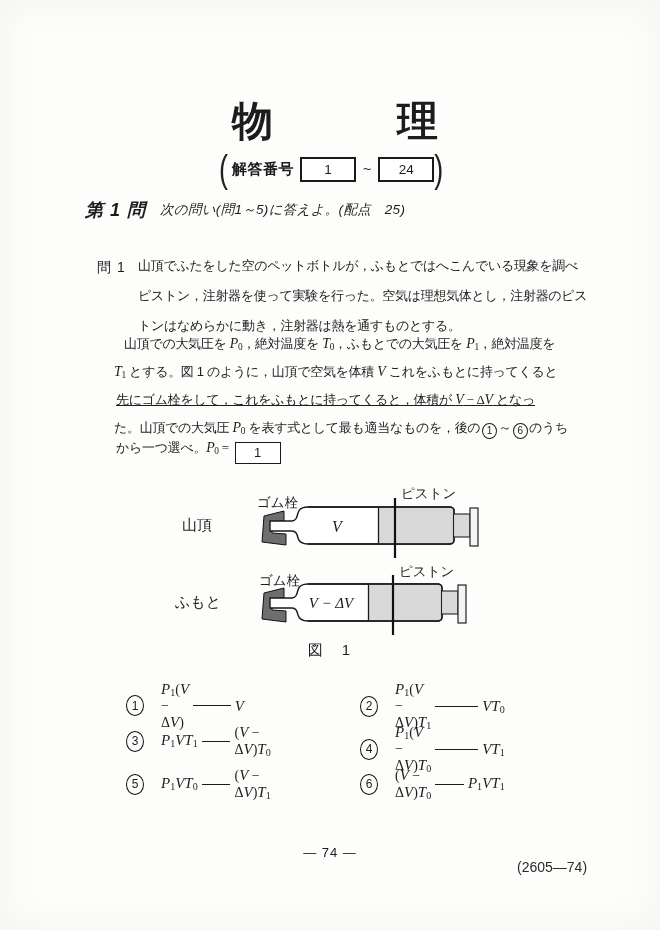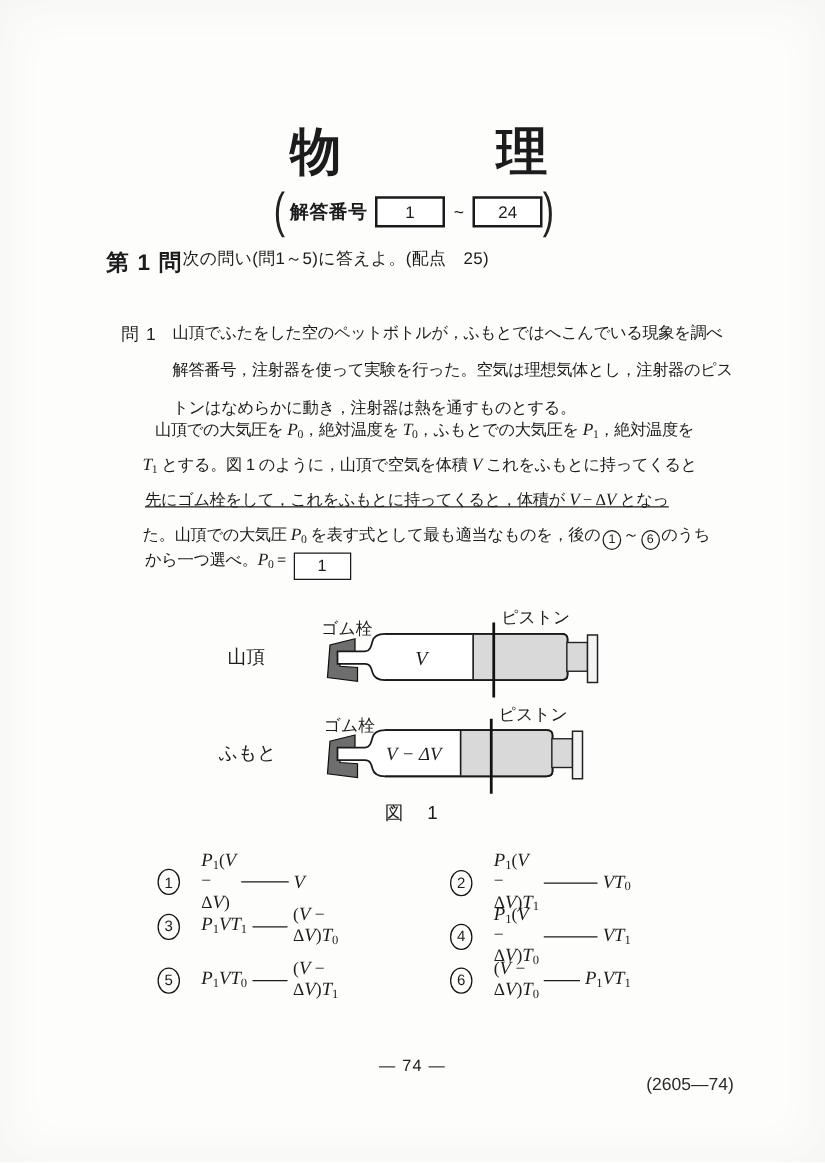--- a/index.html
+++ b/index.html
@@ -14,23 +14,23 @@
   .title-row{left:232px;top:101px;width:206px;display:flex;justify-content:space-between;}
   .title-ch{font-size:41px;font-weight:700;line-height:1;}
   
   .ans-row{left:219px;top:149px;height:40px;display:flex;align-items:center;}
   .bigparen{font-size:27px;font-weight:400;display:inline-block;transform:scaleY(1.45);color:#222;}
   .ans-label{font-size:15px;font-weight:600;margin:0 6px 0 4px;letter-spacing:0.5px;}
   .ans-box{display:inline-flex;width:52px;height:21px;border:2px solid #1a1a1a;
     align-items:center;justify-content:center;font-size:13.5px;background:#fff;}
   .tilde{font-size:14px;margin:0 7px;}
   
-  .sec-row{left:85px;top:198px;display:flex;align-items:flex-start;}
+  .sec-row{left:85px;top:198px;display:flex;align-items:center;font-style:italic;}
   .sec-head{font-size:18px;font-weight:700;letter-spacing:1px;}
-  .sec-instr{font-size:13.5px;letter-spacing:0.3px;}
+  .sec-instr{font-size:13.5px;margin-left:14px;letter-spacing:0.3px;}
   
   .q-label{left:97px;top:259px;font-size:14px;font-weight:400;letter-spacing:1px;}
   .qline{font-size:13px;letter-spacing:-0.3px;line-height:16px;}
   .seg-v{font-family:"Liberation Serif","DejaVu Serif",serif;font-style:italic;font-size:1.07em;}
   .seg-m{font-family:"Liberation Serif","DejaVu Serif",serif;}
   .seg-s{font-family:"Liberation Serif","DejaVu Serif",serif;font-size:0.72em;vertical-align:-0.22em;}
   .seg-circ{display:inline-flex;width:13px;height:14px;border:1.3px solid #1c1c1c;border-radius:50%;
     align-items:center;justify-content:center;font-size:10px;vertical-align:-2px;margin:0 1.5px;}
   .inline-box{display:inline-flex;width:44px;height:20px;border:1.8px solid #1a1a1a;background:#fff;
     align-items:center;justify-content:center;font-size:13px;letter-spacing:0;vertical-align:-5px;margin-left:6px;}
@@ -72,21 +72,21 @@
     <span class="bigparen">)</span>
   </div>
 
   <div class="abs sec-row">
     <span class="sec-head">第 1 問</span>
     <span class="sec-instr">次の問い(問1～5)に答えよ。(配点　25)</span>
   </div>
 
   <div class="abs q-label">問 1</div>
   <div class="abs qline" style="left:138px;top:258px;"><span>山頂でふたをした空のペットボトルが，ふもとではへこんでいる現象を調べ</span></div>
-  <div class="abs qline" style="left:138px;top:288px;"><span>解答番号，注射器を使って実験を行った。空気は理想気体とし，注射器のピス</span></div>
+  <div class="abs qline" style="left:138px;top:288px;"><span>ピストン，注射器を使って実験を行った。空気は理想気体とし，注射器のピス</span></div>
   <div class="abs qline" style="left:138px;top:318px;"><span>トンはなめらかに動き，注射器は熱を通すものとする。</span></div>
 
   <div class="abs qline" style="left:124px;top:336px;"><span>山頂での大気圧を </span><span class="seg-v">P</span><span class="seg-s">0</span><span>，絶対温度を </span><span class="seg-v">T</span><span class="seg-s">0</span><span>，ふもとでの大気圧を </span><span class="seg-v">P</span><span class="seg-s">1</span><span>，絶対温度を</span></div>
   <div class="abs qline" style="left:114px;top:364px;"><span class="seg-v">T</span><span class="seg-s">1</span><span> とする。図 1 のように，山頂で空気を体積 </span><span class="seg-v">V</span><span> これをふもとに持ってくると</span></div>
   <div class="abs qline" style="left:116px;top:392px;text-decoration:underline;"><span>先にゴム栓をして，これをふもとに持ってくると，体積が </span><span class="seg-v">V</span><span class="seg-m"> − Δ</span><span class="seg-v">V</span><span> となっ</span></div>
   <div class="abs qline" style="left:114px;top:420px;"><span>た。山頂での大気圧 </span><span class="seg-v">P</span><span class="seg-s">0</span><span> を表す式として最も適当なものを，後の</span><span class="seg-circ">1</span><span>～</span><span class="seg-circ">6</span><span>のうち</span></div>
   <div class="abs qline" style="left:116px;top:440px;">
     <span><span>から一つ選べ。</span><span class="seg-v">P</span><span class="seg-s">0</span><span class="seg-m"> =</span></span><span class="inline-box">1</span>
   </div>
 

